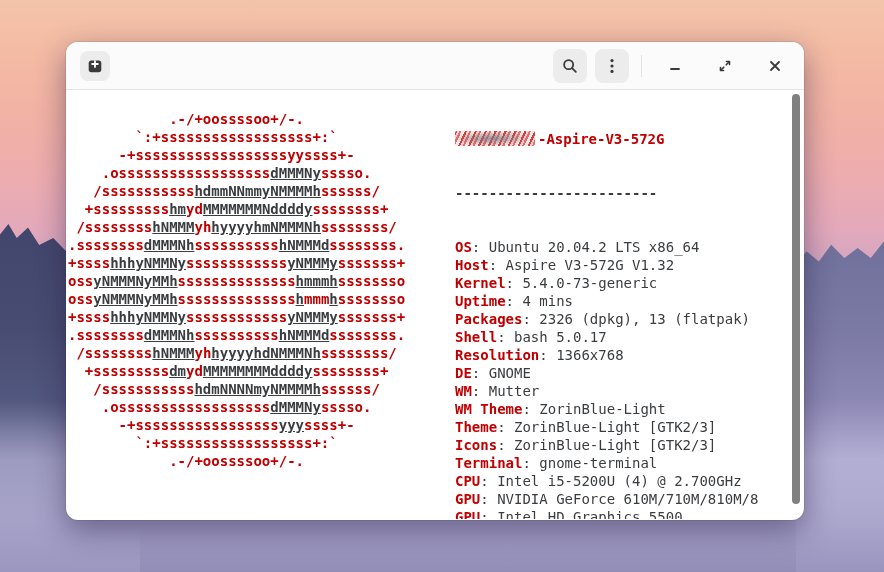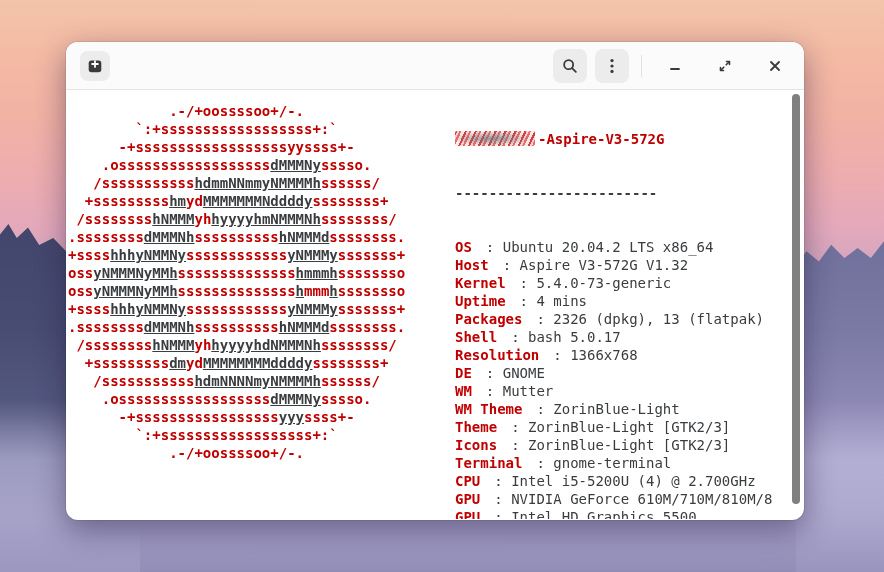--- a/index.html
+++ b/index.html
@@ -27,35 +27,35 @@
     display:flex; align-items:center; justify-content:center; cursor:pointer; flex:none; }
   .tb-btn.boxed { background:#ececec; }
   .newtab { width:30px; height:30px; }
   .title-area { flex:1 1 auto; height:100%; }
   .tb-sep { width:1px; height:22px; background:#e2e2e2; margin:0 12px; flex:none; }
   .winctl { width:30px; height:30px; margin-left:6px; }
   svg.icon { display:block; }
 
   
   .content { position:relative; height:429px; font-size:14px; line-height:18px; border-radius:0 0 12px 12px; overflow:hidden; cursor:text; }
-  .art { position:absolute; left:2px; top:12px; white-space:pre; font-weight:bold; }
+  .art { position:absolute; left:2px; top:20px; white-space:pre; font-weight:bold; }
   .art-line { height:18px; white-space:pre; }
   .c-red  { color:var(--term-red,#c00000); }
   .c-dark { color:var(--term-dark,#3a3d40);text-decoration:underline; }
   .right-col { position:absolute; left:389px; top:4px; white-space:pre; }
   .hdr-line { height:18px; }
   .scribble { display:inline-block; width:80px; height:15px; margin-right:3px; vertical-align:-2px; border-radius:2px;
     background:
       radial-gradient(ellipse at 46% 50%, rgba(115,115,120,.72) 0%, rgba(115,115,120,.25) 45%, rgba(115,115,120,0) 65%),
       repeating-linear-gradient(115deg, rgba(205,45,45,.9) 0 2px, rgba(243,165,165,.55) 2px 4px, rgba(224,84,84,.85) 4px 6px, rgba(248,205,205,.45) 6px 9px); }
   .hostname { font-weight:bold; color:var(--term-red,#c00000); }
   .dashes { height:18px; color:var(--term-dark,#3a3d40); font-weight:bold; }
   .info-line { height:18px; }
   .info-label { color:var(--term-red,#c00000); font-weight:bold; }
-  .info-value { color:var(--term-dark,#3a3d40);margin-left:14px; }
+  .info-value { color:var(--term-dark,#3a3d40); }
   .scrollbar-thumb { position:absolute; right:4px; top:4px; width:8px; height:410px; border-radius:4px; background:#808080; cursor:pointer; }
 </style>
 </head>
 <body>
 
 <div class="wallpaper">
   <div class="ridge ridge-left"></div>
   <div class="ridge ridge-right"></div>
   <div class="ridge fog"></div>
 </div>

